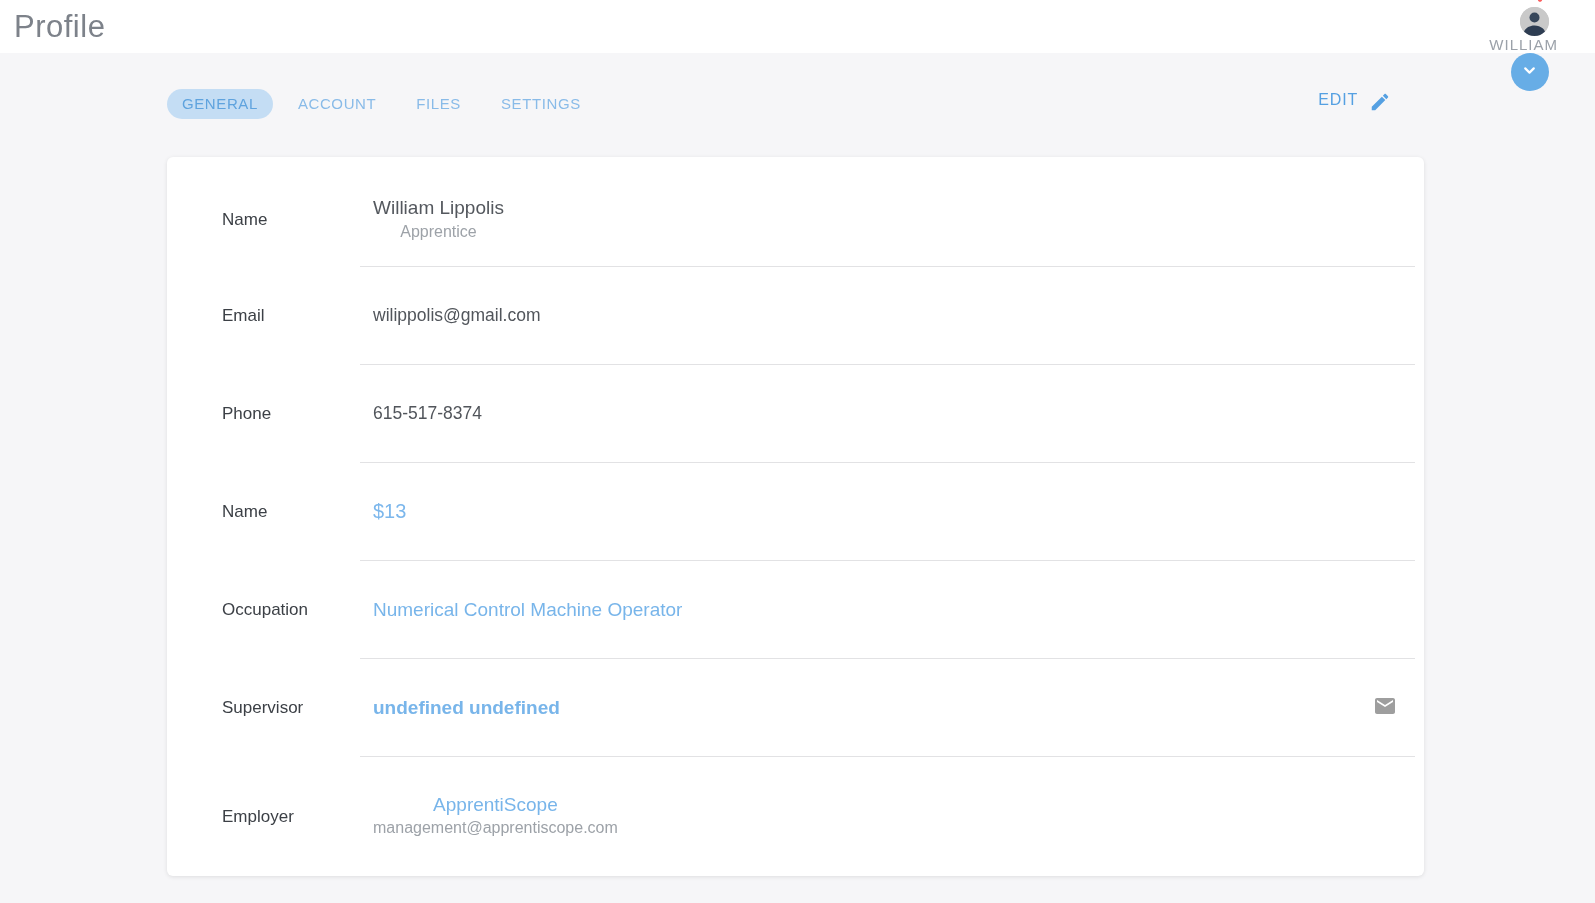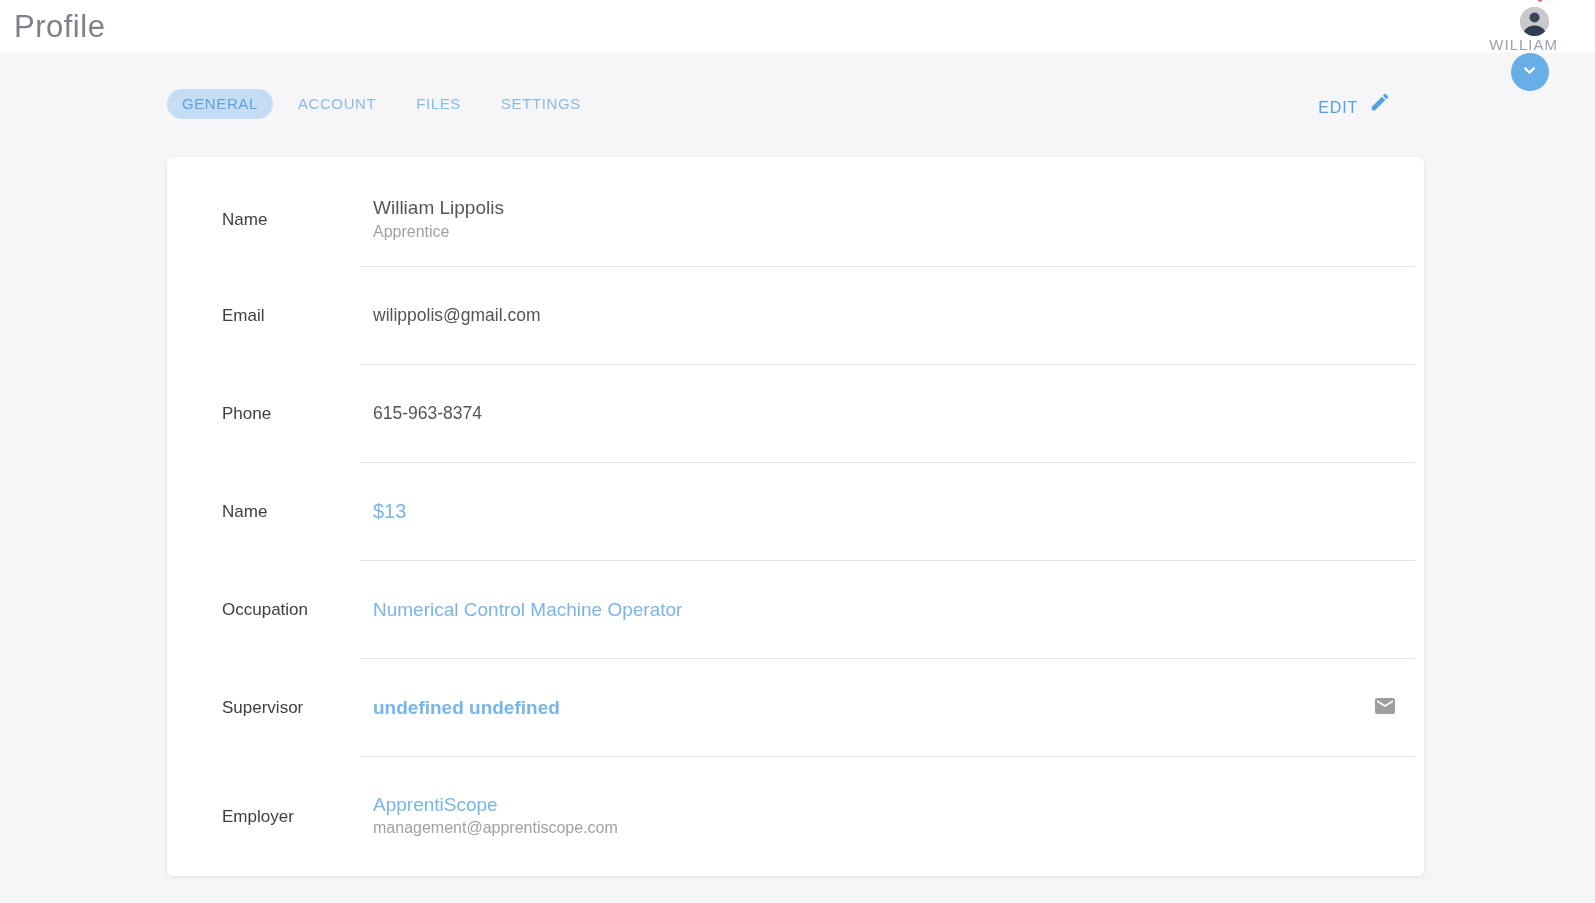--- a/index.html
+++ b/index.html
@@ -48,21 +48,21 @@
   }
   .tab {
     height: 30px; padding: 0 15px; border-radius: 16px;
     display: flex; align-items: center;
     font-size: 15px; letter-spacing: 0.6px; color: #89bbe8; cursor: pointer;
   }
   .tab.active { background: #c4ddf4; color: #5fa3de; }
   .tab + .tab { margin-left: 10px; }
   .edit-btn {
     margin-left: auto; margin-right: 33px;
-    display: flex; align-items: flex-end; cursor: pointer;
+    display: flex; align-items: flex-start; cursor: pointer;
   }
   .edit-label { font-size: 16px; color: #55a0e2; letter-spacing: 0.8px; }
   .edit-btn svg { margin-left: 11px; }
 
   
   .card {
     position: absolute; top: 157px; left: 167px; width: 1257px; height: 719px;
     background: #ffffff; border-radius: 6px;
     box-shadow: 0 1px 4px rgba(0,0,0,0.10);
     display: flex; flex-direction: column;
@@ -74,21 +74,21 @@
     width: 138px; flex: none;
     font-size: 17px; font-weight: 400; color: #3c4046;
   }
   .row-body {
     flex: 1; height: 100%; margin-right: 9px; padding-left: 13px;
     display: flex; align-items: center;
     border-bottom: 1px solid #e2e2e4;
   }
   .row:last-child .row-body { border-bottom: none; }
   .row-body.spread { justify-content: space-between; padding-right: 18px; font-weight: bold; }
-  .value-stack { display: flex; flex-direction: column; }
+  .value-stack { display: flex; flex-direction: column; align-items: center; }
   .value-dark-lg { font-size: 19px; color: #54585e; line-height: 25px; }
   .value-dark { font-size: 17.5px; color: #51555b; }
   .value-blue { font-size: 19px; color: #78b5ea; cursor: pointer; }
   .value-blue-sm { font-size: 20px; color: #7cb7ec; cursor: pointer; }
   .subvalue { font-size: 16px; color: #9da2a8; line-height: 24px; }
   .mail-btn { width: 24px; height: 24px; display: flex; align-items: center; justify-content: center; cursor: pointer; flex: none; }
 </style>
 </head>
 <body>
 
@@ -152,21 +152,21 @@
   <div class="row">
     <div class="row-label">Email</div>
     <div class="row-body">
       <span class="value-dark">wilippolis@gmail.com</span>
     </div>
   </div>
 
   <div class="row">
     <div class="row-label">Phone</div>
     <div class="row-body">
-      <span class="value-dark">615-963-8374</span>
+      <span class="value-dark">615-517-8374</span>
     </div>
   </div>
 
   <div class="row">
     <div class="row-label">Name</div>
     <div class="row-body">
       <span class="value-blue-sm">$13</span>
     </div>
   </div>
 

